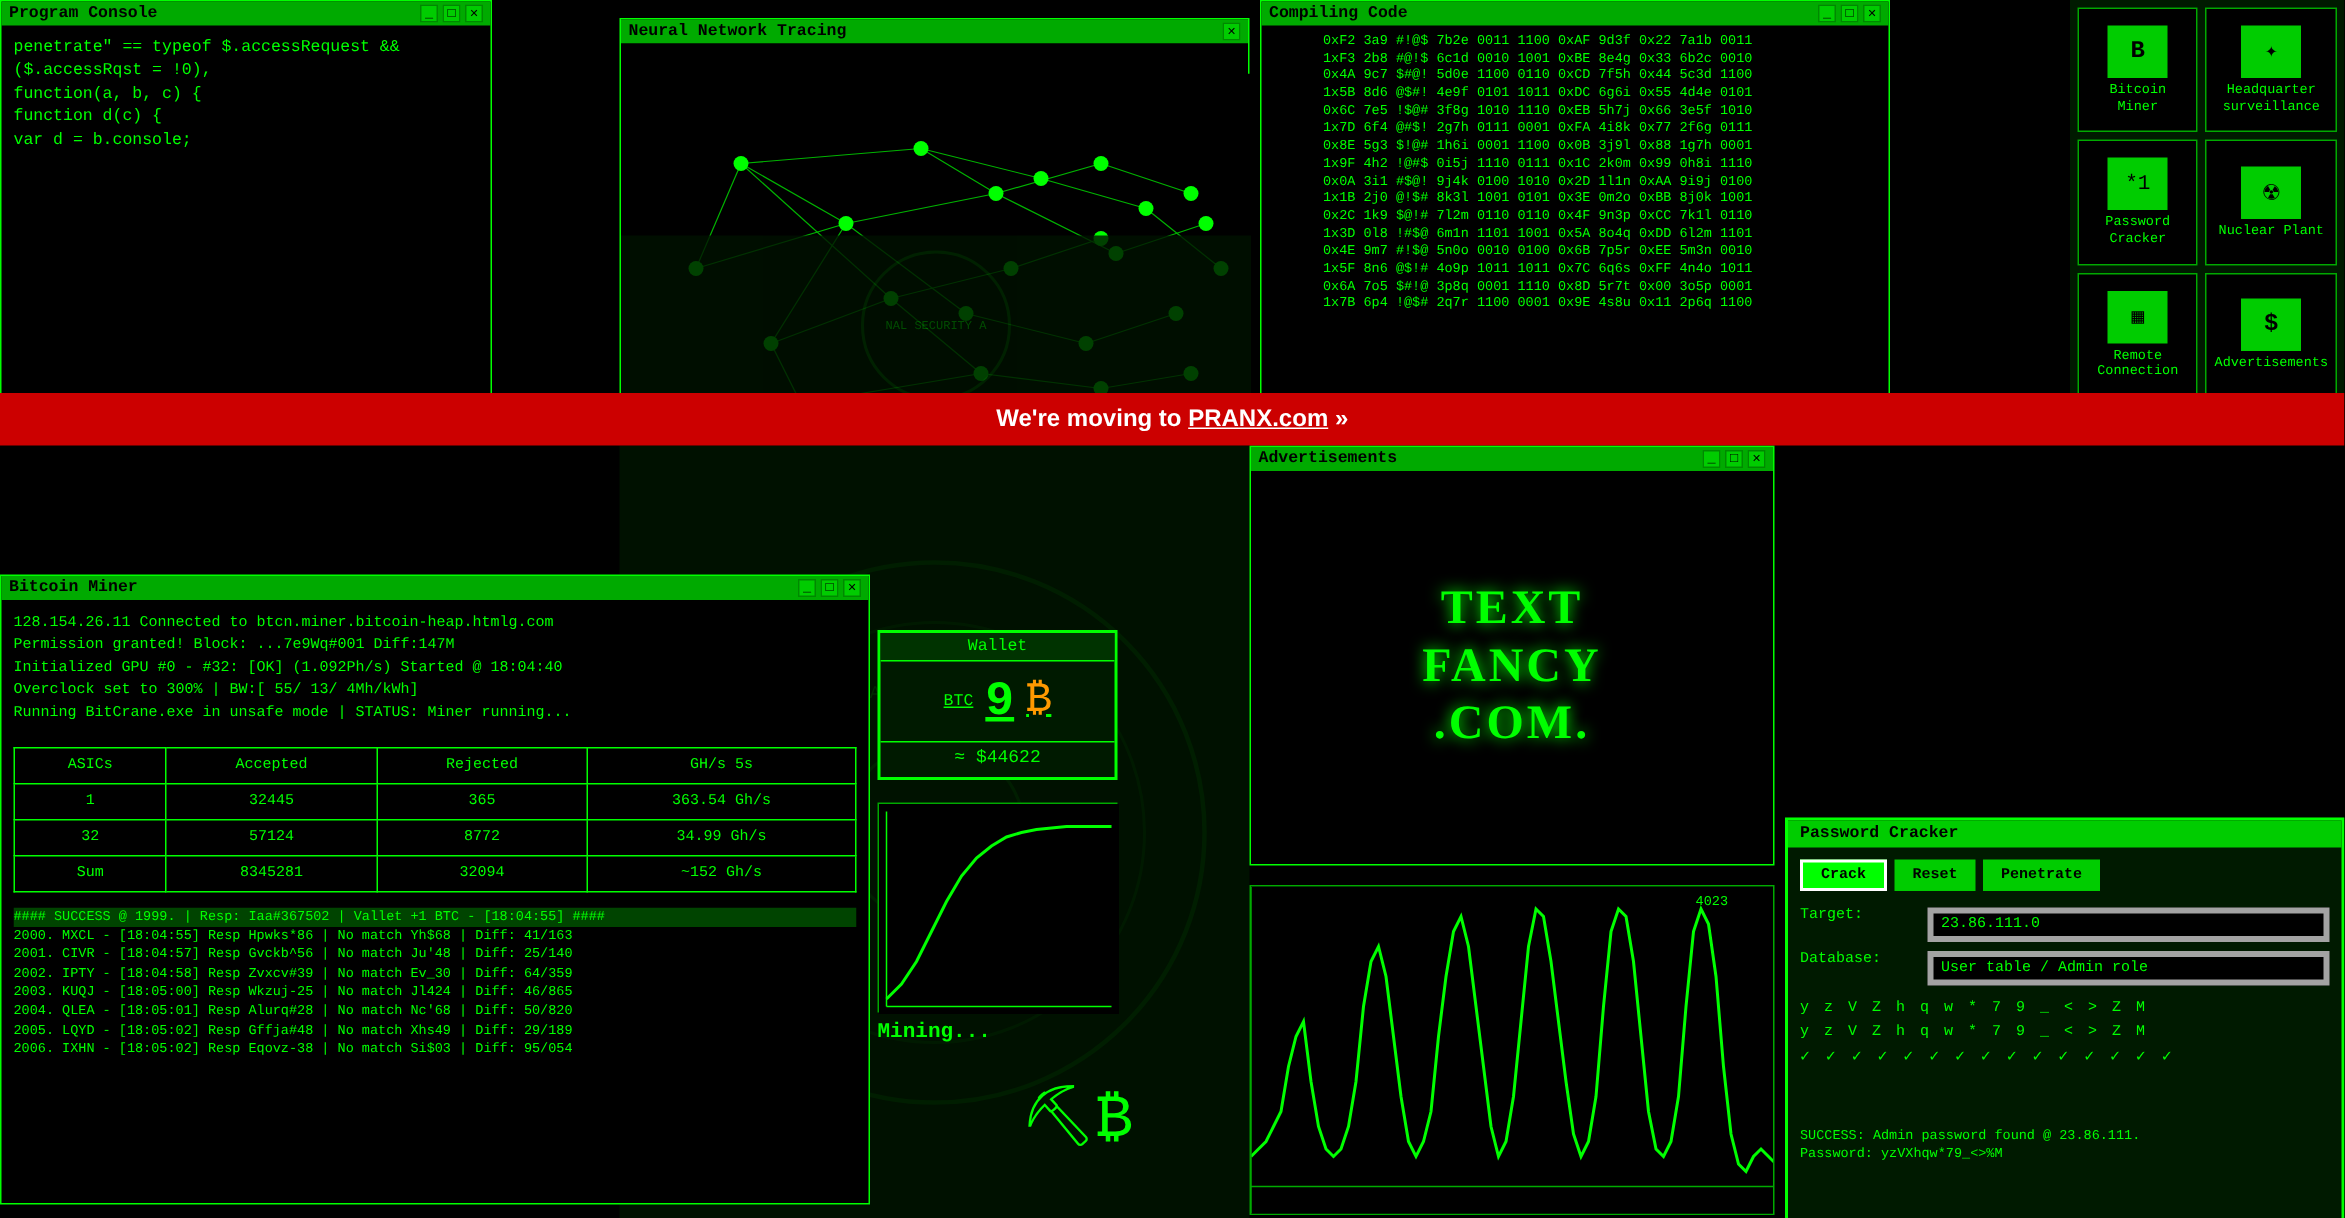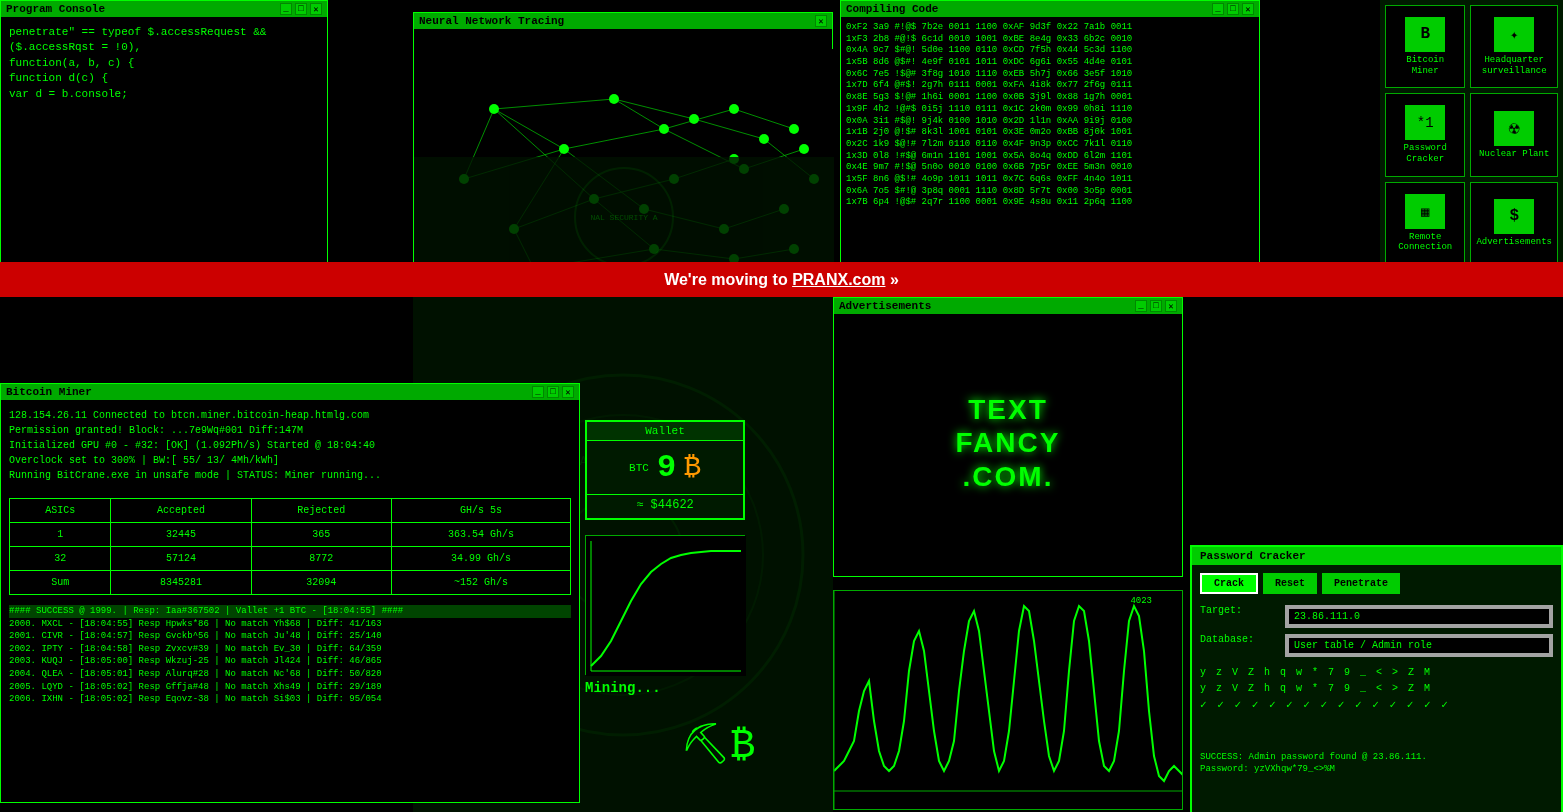--- a/index.html
+++ b/index.html
@@ -224,20 +224,21 @@
       color: #00ff00;
       padding: 3px;
       border-bottom: 1px solid #00ff00;
     }
     .wallet-content {
       display: flex;
       align-items: center;
       justify-content: center;
       gap: 8px;
       padding: 8px;
+      text-decoration: underline;
     }
     .btc-amount {
       font-size: 32px;
       font-weight: bold;
       color: #00ff00;
     }
     .btc-icon {
       font-size: 28px;
       color: #ff9900;
     }
@@ -298,22 +299,22 @@
       height: 280px;
     }
     #advertisements .window-content {
       background: #000;
       height: calc(100% - 20px);
       display: flex;
       align-items: center;
       justify-content: center;
     }
     .ad-text {
-      font-family: Liberation Sans, sans-serif;
-      font-size: 28px;
+      font-family: Liberation Serif, serif;
+      font-size: 32px;
       font-weight: bold;
       color: #00ff00;
       text-shadow: 0 0 10px #00ff00;
       text-align: center;
       line-height: 1.2;
       letter-spacing: 2px;
     }
     .ad-text .blinking {
       animation: blink 0.5s infinite;
     }
@@ -409,20 +410,21 @@
       margin-top: 28px;
     }
 
     
     .matrix-rain {
       color: #00ff00;
       font-size: 9px;
       line-height: 1.2;
       word-break: break-all;
       overflow: hidden;
+      margin-left: 36px;
     }
   </style>
 </head>
 <body>
 
 <div class="window" id="program-console">
   <div class="window-titlebar">
     <span>Program Console</span>
     <div class="window-controls">
       <span>_</span>

